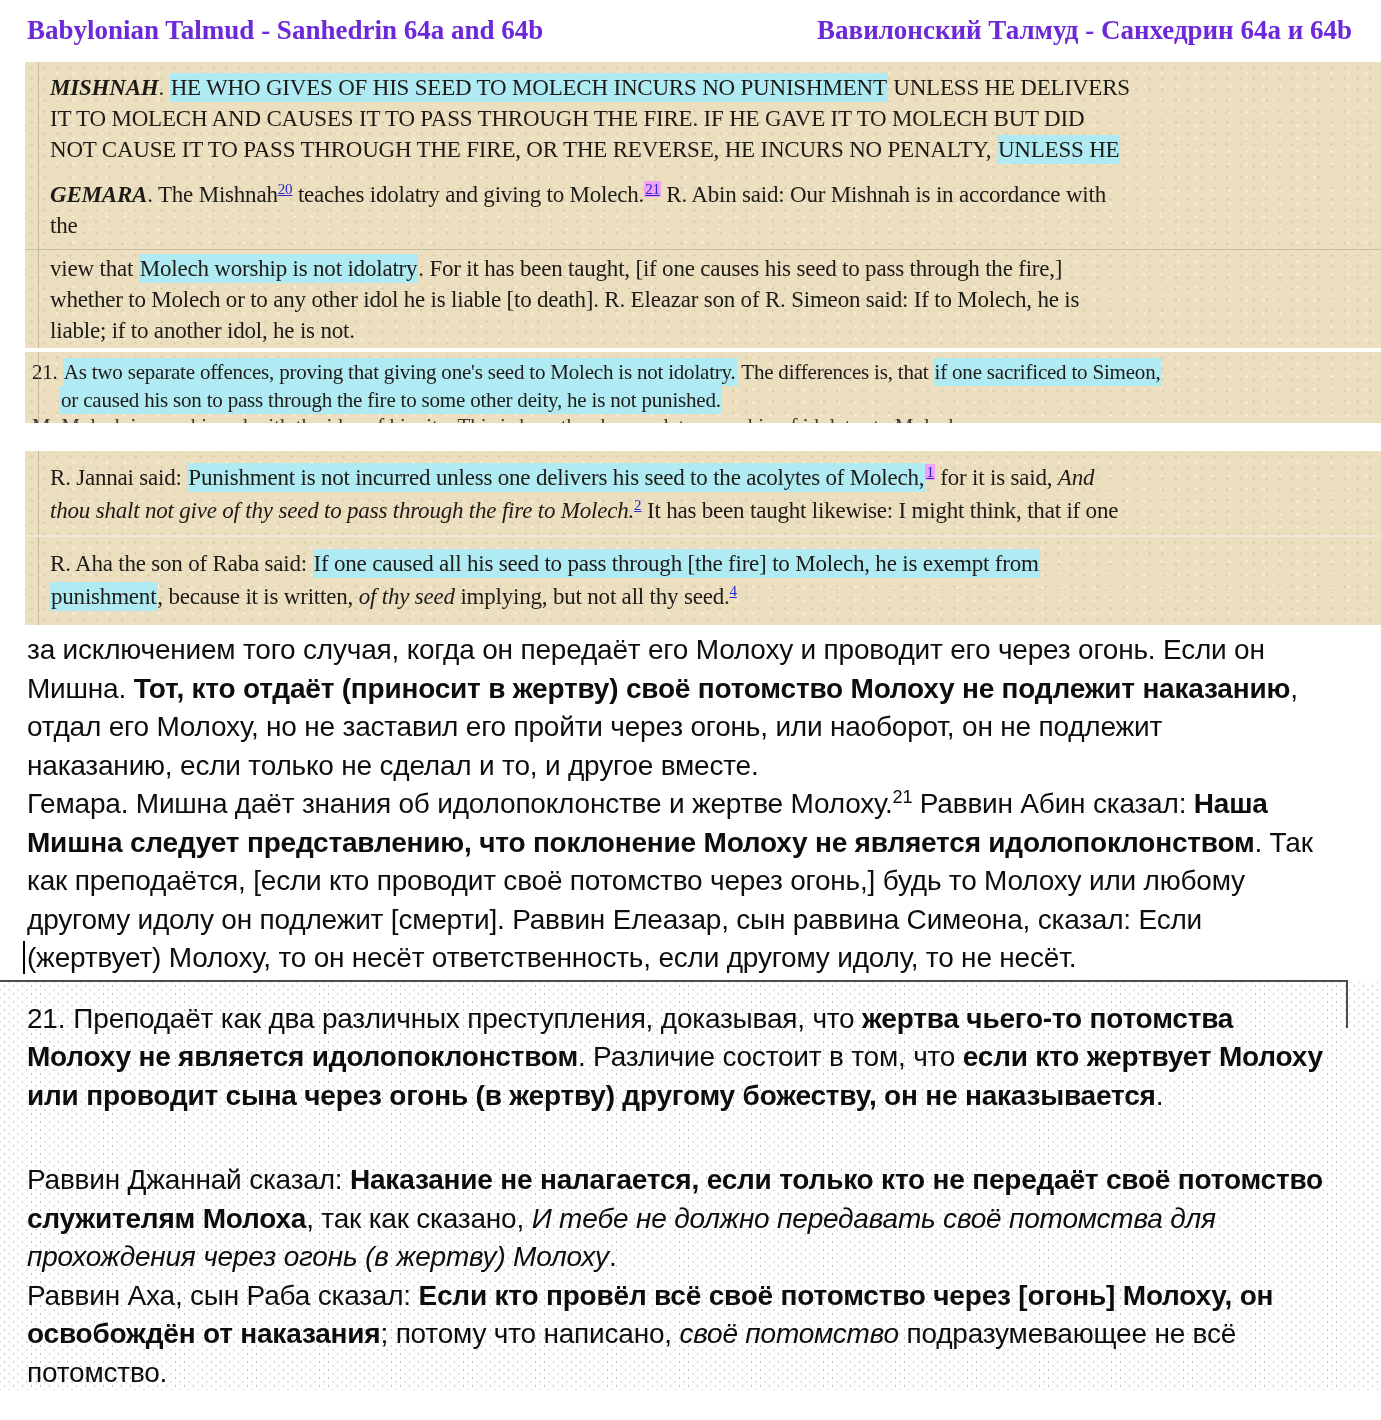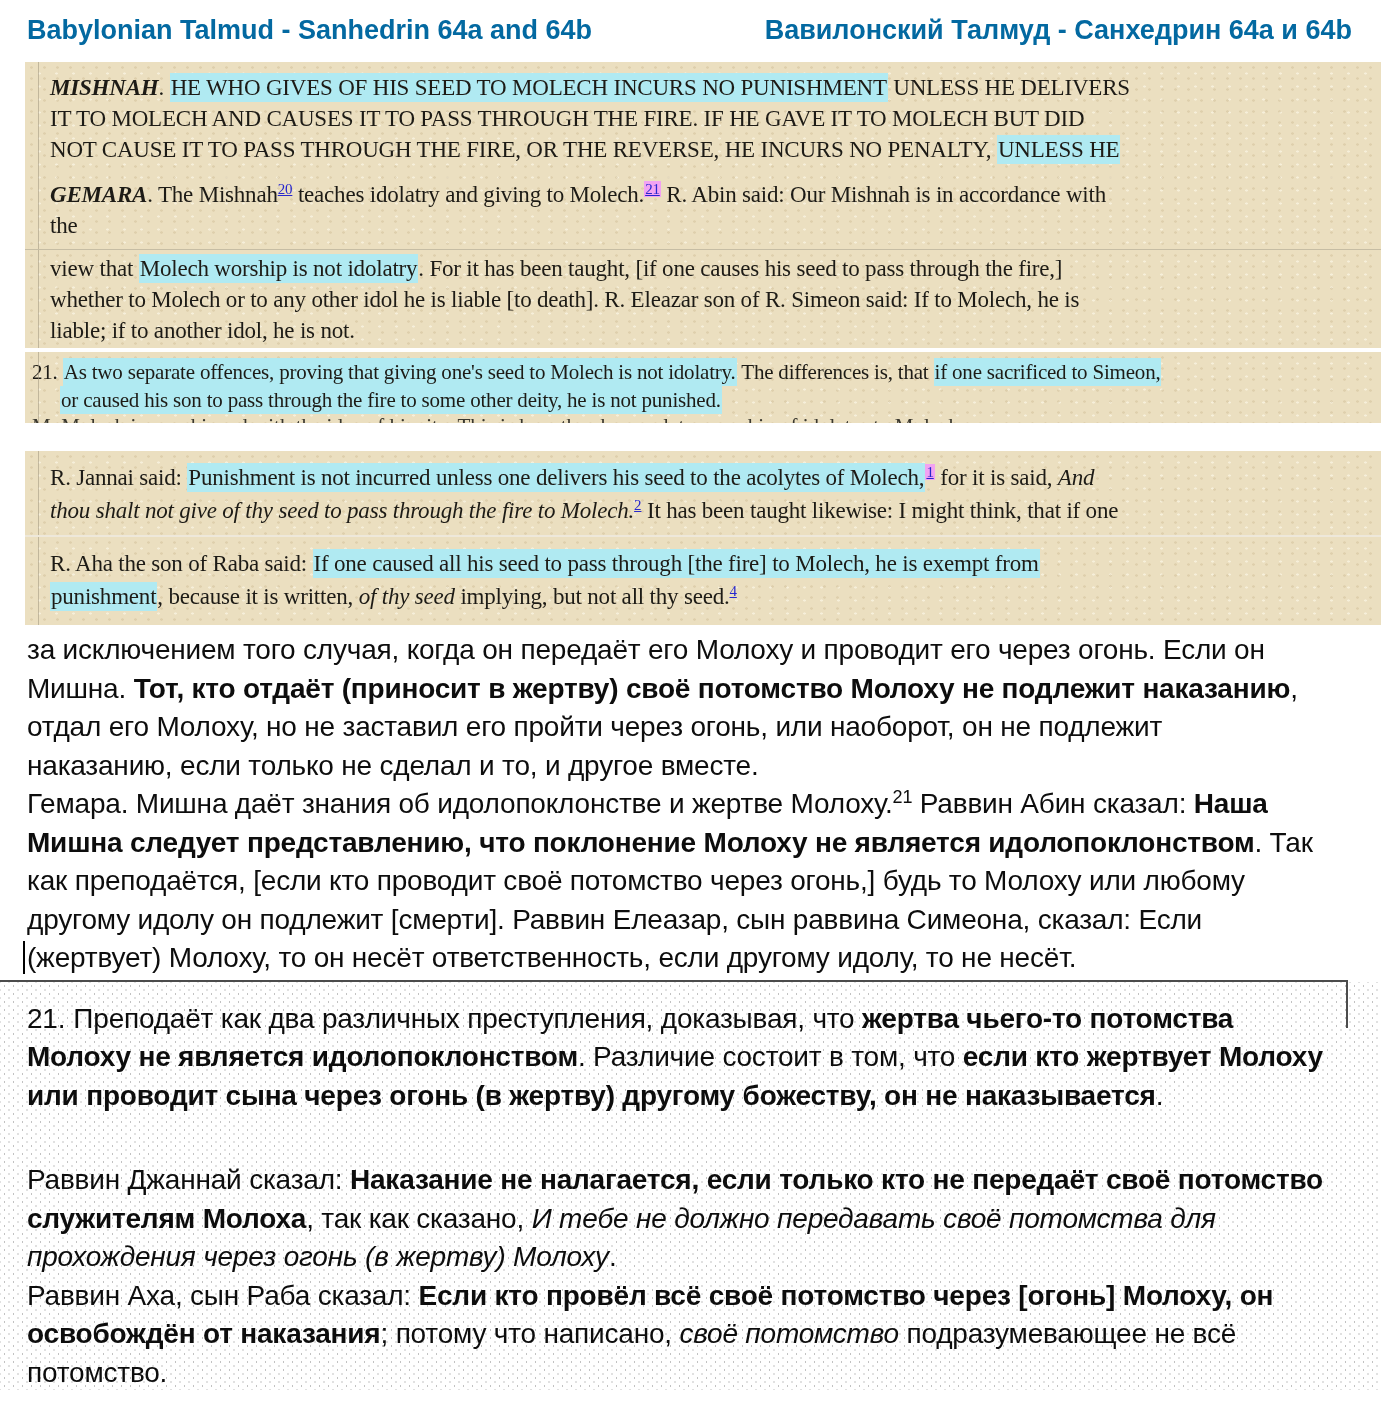--- a/index.html
+++ b/index.html
@@ -3,21 +3,21 @@
 <meta charset="utf-8">
 <style>
   html,body{margin:0;padding:0;}
   body{
     width:1381px;height:1420px;overflow:hidden;background:#ffffff;
     font-family:"Liberation Sans",sans-serif;color:#111;
   }
   
   .hdr{display:flex;justify-content:space-between;align-items:flex-start;
        padding:14px 29px 0 27px;height:32px;margin-bottom:16px;}
-  .hdr .t{font-weight:bold;font-size:27px;line-height:32px;color:#0369a1;white-space:nowrap;}
+  .hdr .t{font-weight:bold;font-size:27px;line-height:32px;color:#6d28d9;white-space:nowrap;font-family:Liberation Serif, serif;}
   
   .scan{
     position:relative;margin-left:25px;width:1374px;
     background-color:#ebdfc0;
     background-image:
       radial-gradient(rgba(191,169,125,0.30) 1px, transparent 1.8px),
       radial-gradient(rgba(255,252,240,0.55) 1px, transparent 1.8px);
     background-size:13px 11px,17px 13px;background-position:0 0,6px 5px;
     font-family:"Liberation Serif",serif;color:#1d1b16;
   }

